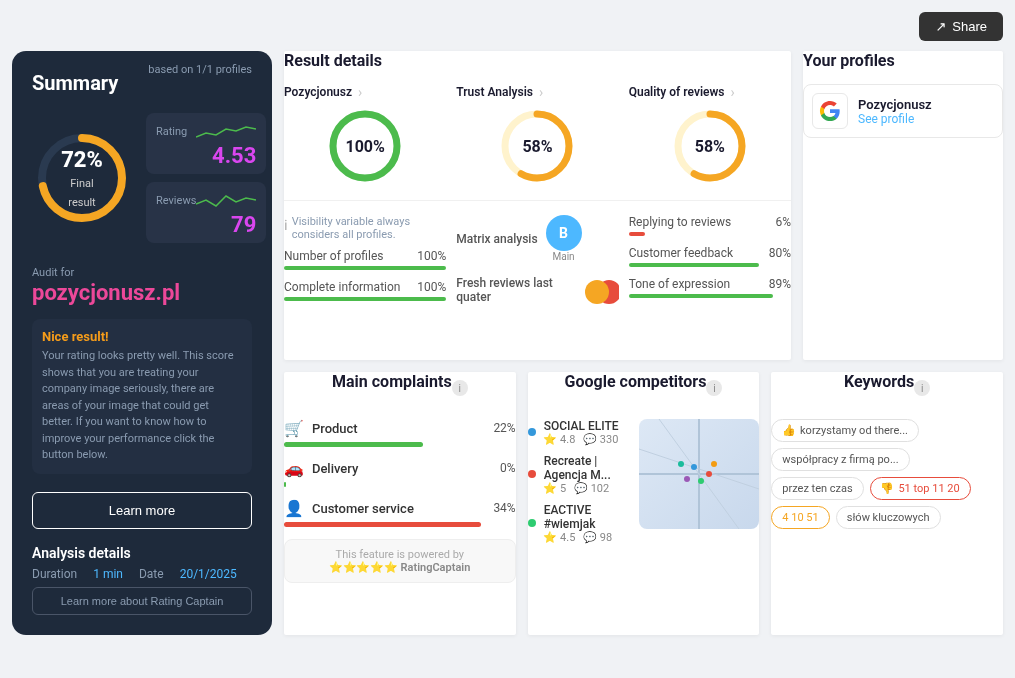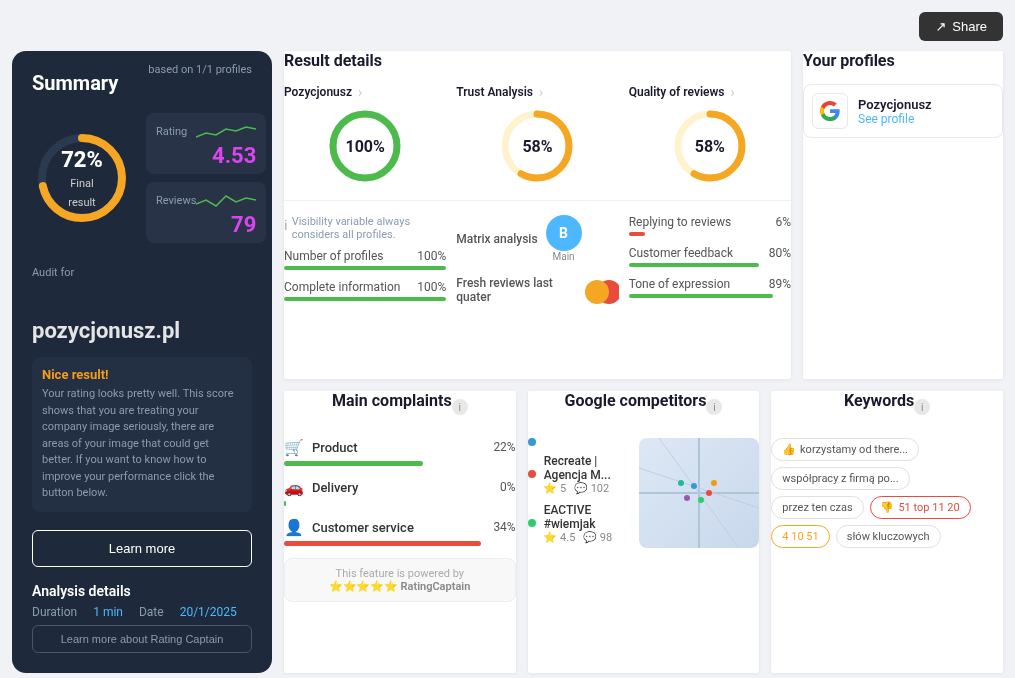--- a/index.html
+++ b/index.html
@@ -129,23 +129,22 @@
 
     .audit-label {
       font-size: 11px;
       color: #8a9bb0;
       margin-top: 4px;
     }
 
     .audit-domain {
       font-size: 22px;
       font-weight: 700;
-      color: #e5e5e5;
+      color: #ec4899;
       word-break: break-all;
-      margin-top: 38px;
     }
 
     .nice-result {
       background: #232f42;
       border-radius: 8px;
       padding: 10px;
       margin: 4px 0;
     }
 
     .nice-result-title {
@@ -790,20 +789,27 @@
 
     <div class="white-card">
       <div class="card-title-row">
         <span class="card-title">Google competitors</span>
         <div class="info-icon">i</div>
       </div>
       <div class="competitors-inner">
         <div class="competitors-list">
           <div class="competitor-item">
             <div class="comp-dot" style="background:#3498db;"></div>
+            <div>
+              <div class="comp-name">SOCIAL ELITE</div>
+              <div class="comp-stats">
+                <span>⭐ 4.8</span>
+                <span>💬 330</span>
+              </div>
+            </div>
           </div>
           <div class="competitor-item">
             <div class="comp-dot" style="background:#e74c3c;"></div>
             <div>
               <div class="comp-name">Recreate | Agencja M...</div>
               <div class="comp-stats">
                 <span>⭐ 5</span>
                 <span>💬 102</span>
               </div>
             </div>

